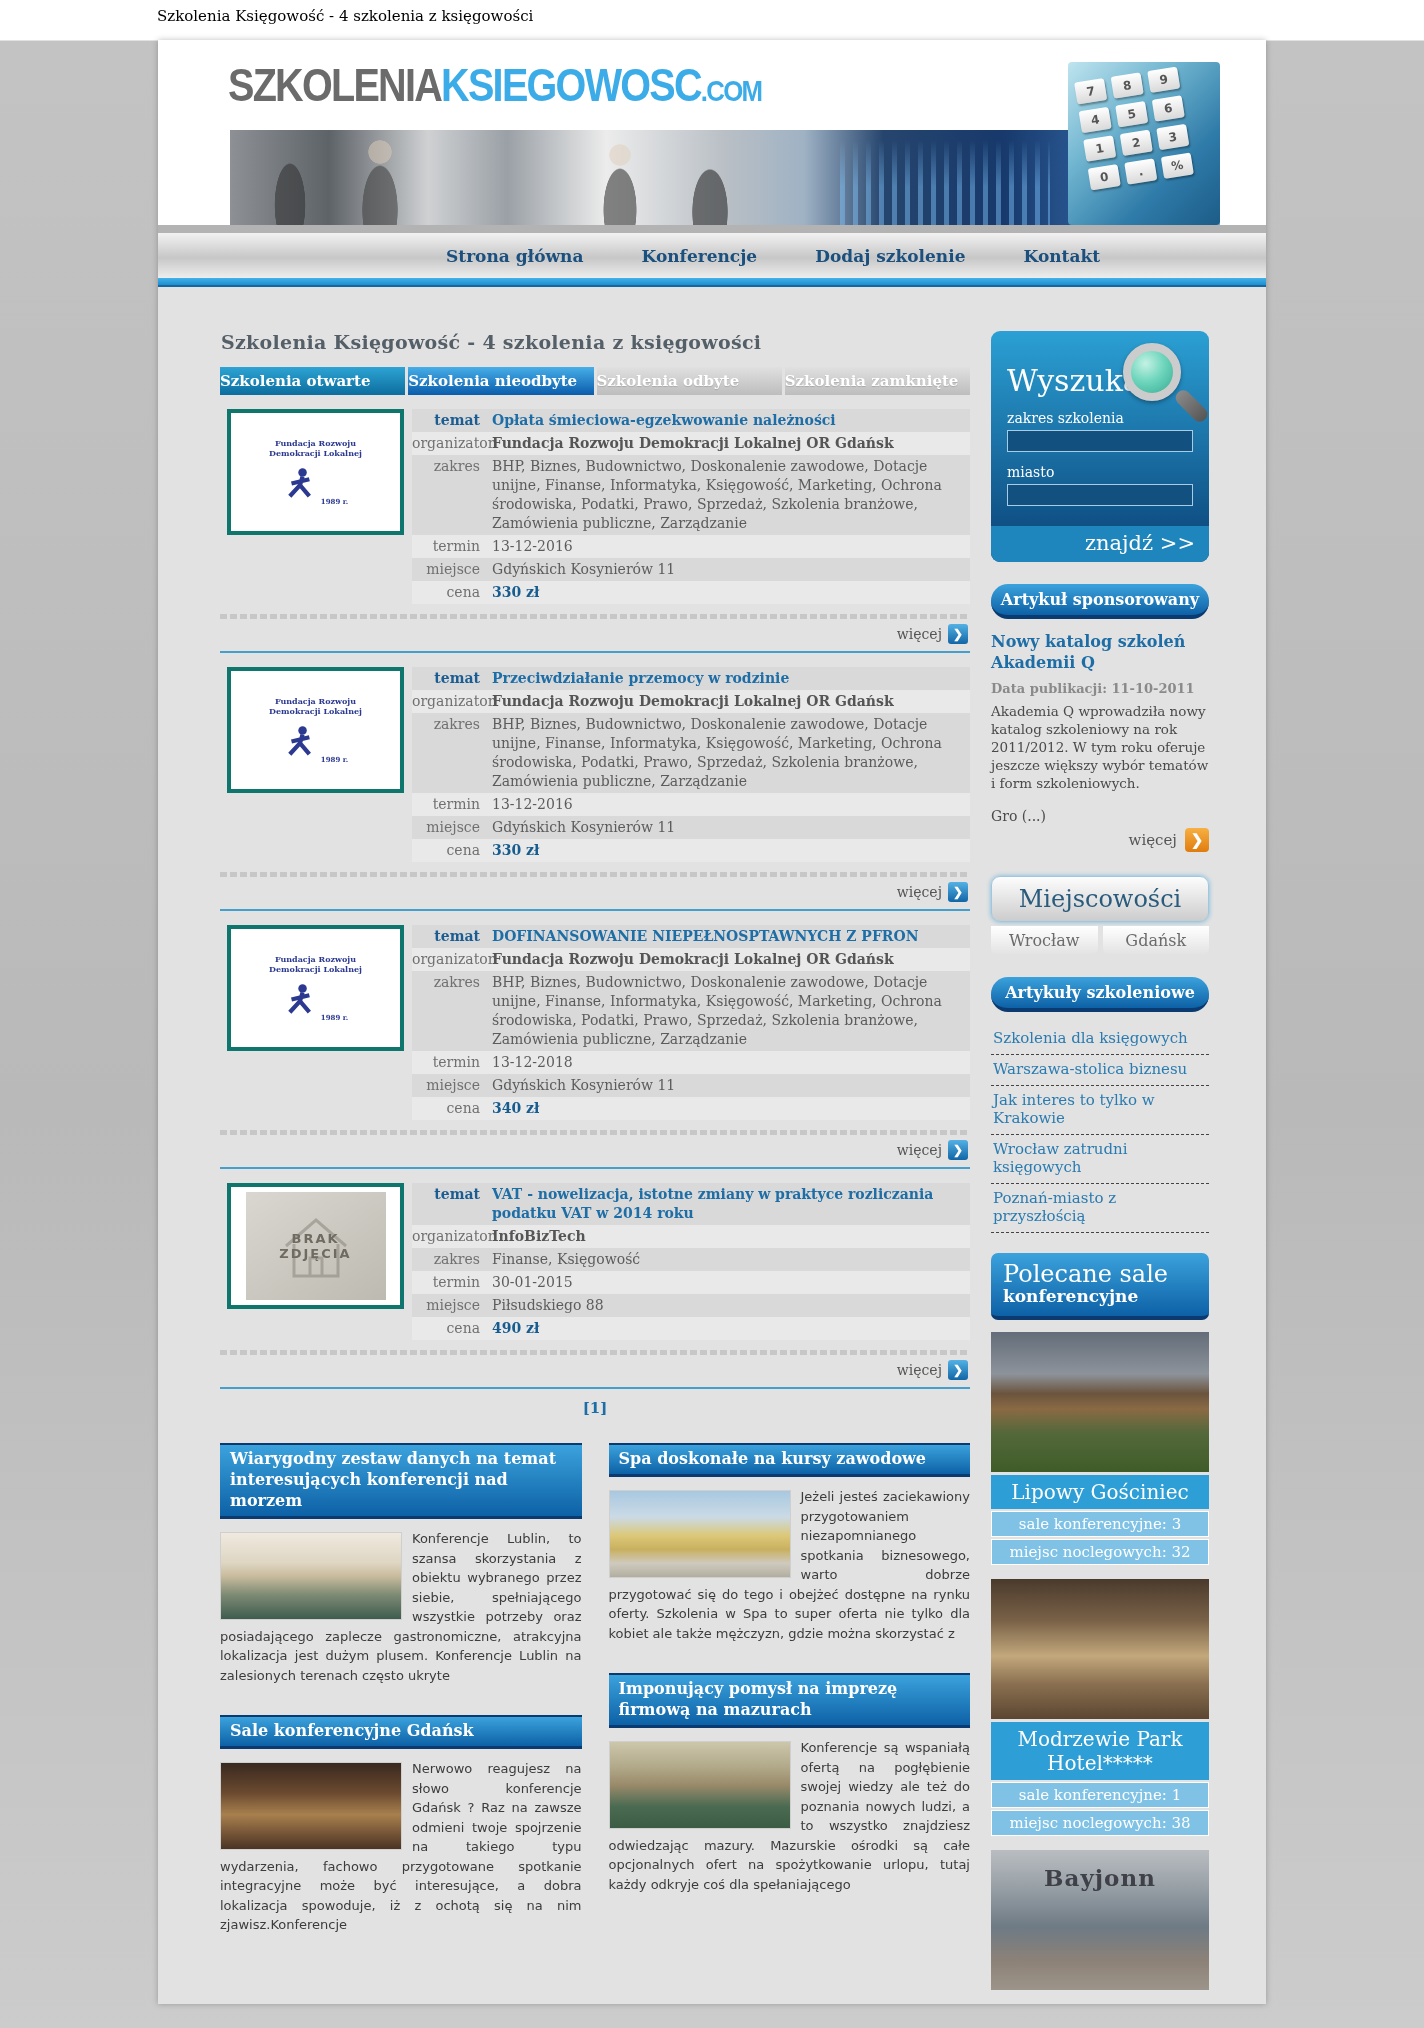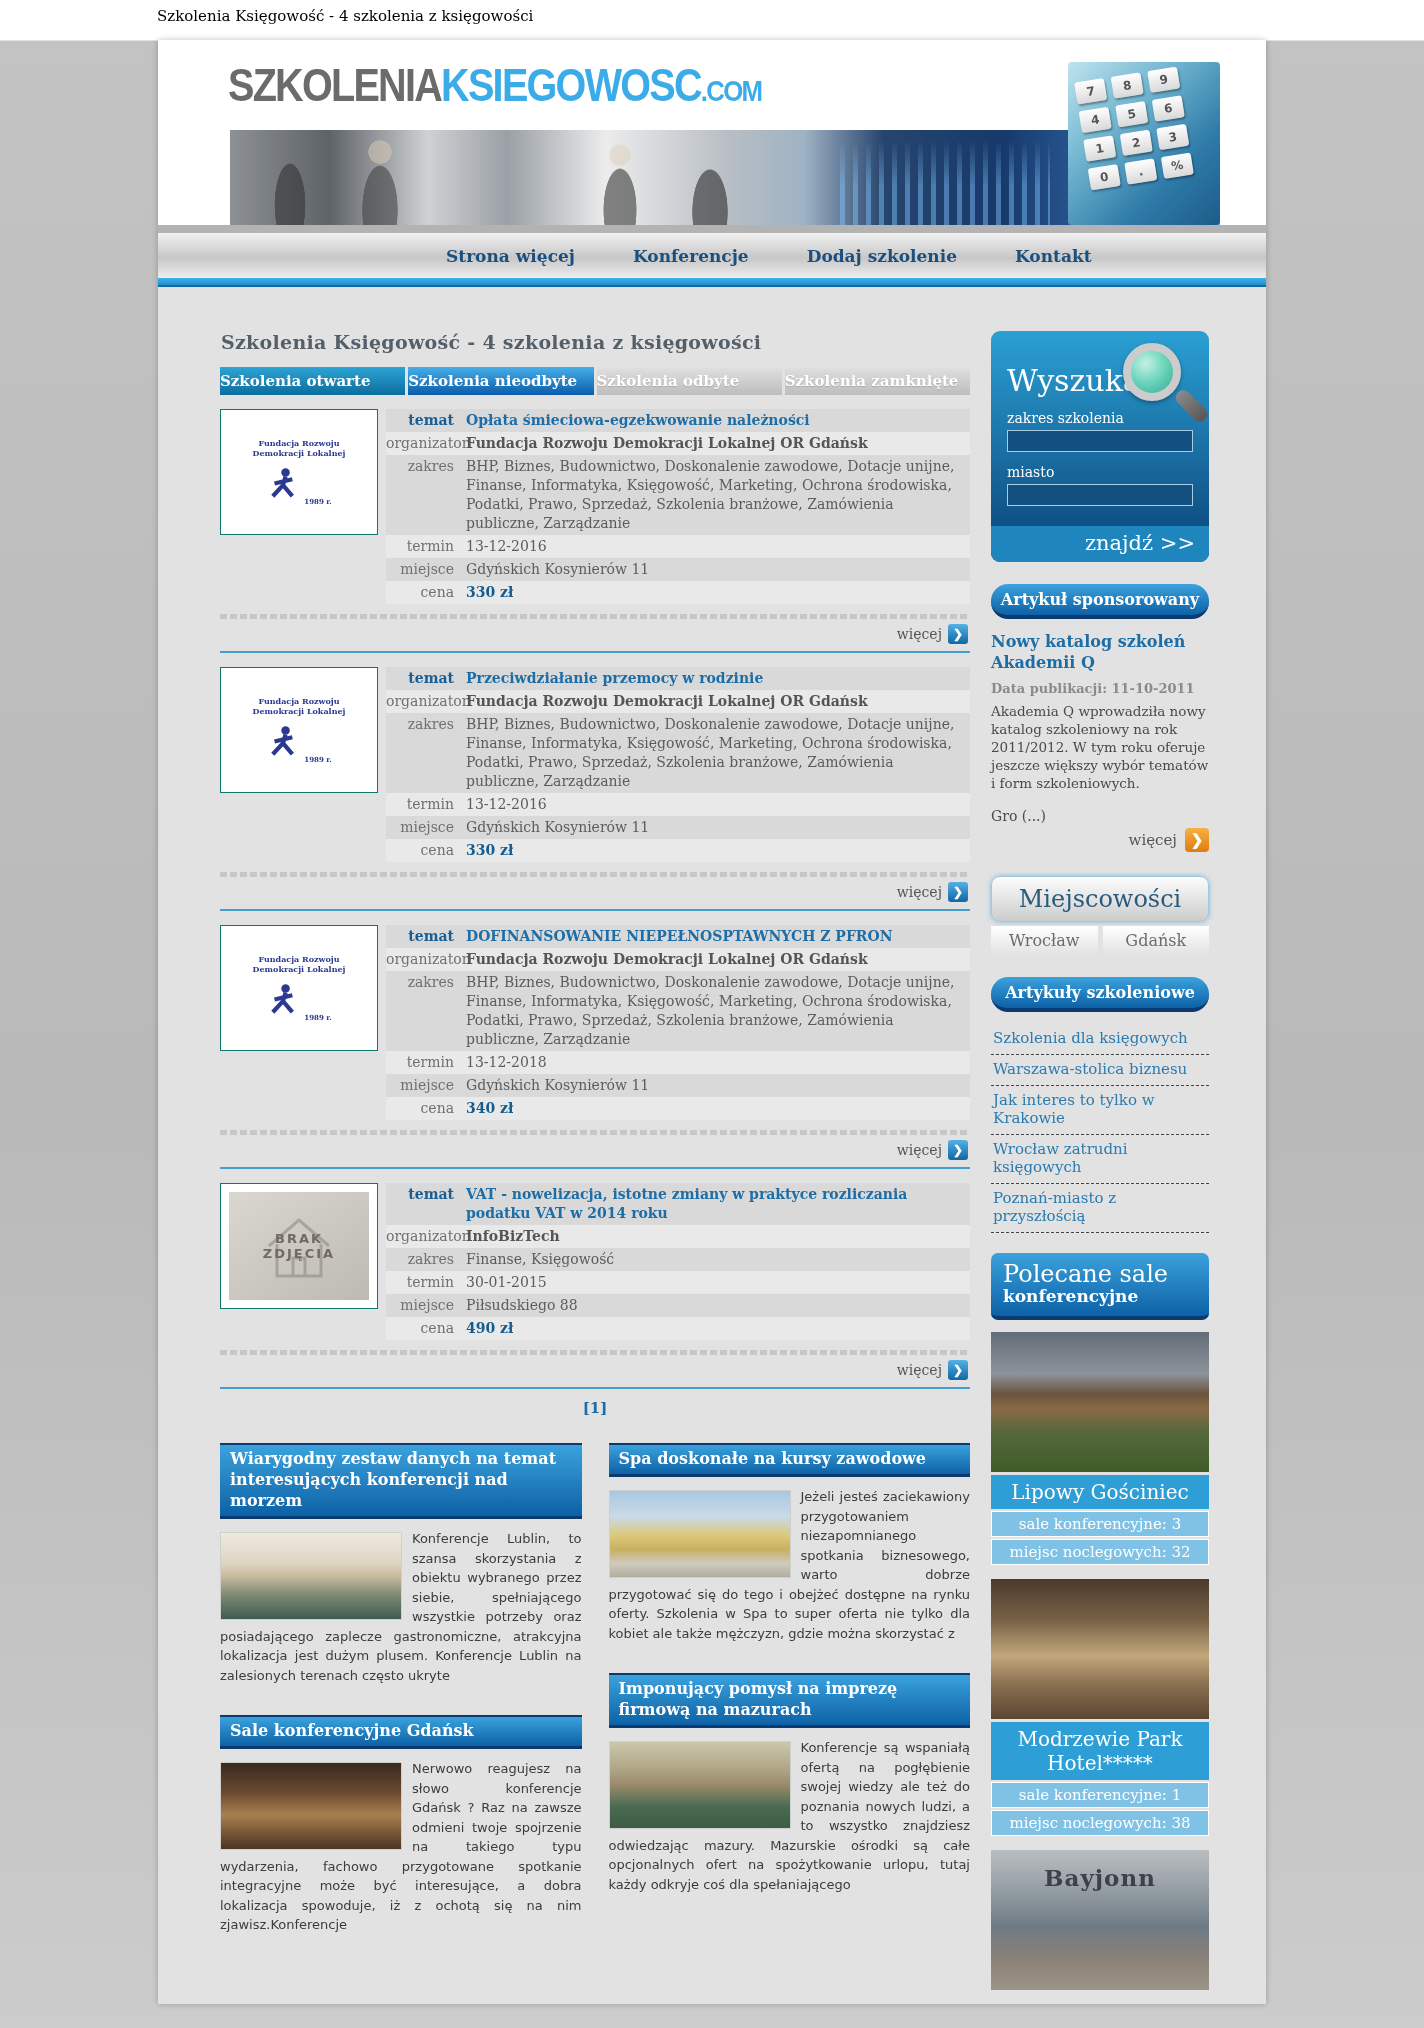--- a/index.html
+++ b/index.html
@@ -49,21 +49,21 @@
 
   .main-heading { font-size:19px; font-weight:bold; color:#545f68; margin:0 0 14px 1px; letter-spacing:.3px; }
 
   .tabs { display:flex; gap:3px; }
   .tab { flex:1; height:28px; line-height:28px; text-align:left; color:#fff; font-weight:bold; font-size:15px; cursor:pointer; white-space:nowrap; }
   .tab-1 { background:linear-gradient(#2da4d4,#0c6d9e); }
   .tab-2 { background:linear-gradient(#47aee8,#0a5cab); }
   .tab-3,.tab-4 { background:linear-gradient(#e0e0e0,#bdbdbd); text-shadow:0 1px 1px rgba(0,0,0,.15); }
 
   .listing { display:flex; margin-top:14px; }
-  .photo-box { width:158px; height:126px; background:#fff; border:1px solid #0f766e; margin-right:8px; flex:none; display:flex; align-items:center; justify-content:center; }
+  .photo-box { width:177px; height:126px; background:#fff; border:4px solid #0f766e; margin-right:8px; flex:none; display:flex; align-items:center; justify-content:center;margin-left:7px; }
   .frdl { text-align:center; color:#2b3990; }
   .frdl-line { font-size:8px; font-weight:bold; line-height:10px; }
   .frdl-fig-row { display:flex; align-items:flex-end; justify-content:center; gap:4px; margin-top:8px; }
   .frdl-year { font-size:7px; font-weight:bold; }
   .nophoto { width:140px; height:108px; background:linear-gradient(145deg,#dad7d0,#bdbab2); position:relative; display:flex; flex-direction:column; align-items:center; justify-content:center; }
   .nophoto svg { position:absolute; inset:0; margin:auto; opacity:.55; }
   .nophoto-line { font-family:"DejaVu Sans",sans-serif; font-weight:bold; font-size:13px; letter-spacing:2px; color:#6f6b62; z-index:1; }
 
   .rows { flex:1; }
   .lrow { display:flex; font-size:14px; line-height:19px; padding:2px 0; }
@@ -166,21 +166,21 @@
             <span>0</span>
             <span>.</span>
             <span>%</span>
         </div>
       </div>
     </div>
   </div>
 
   <div class="pre-nav"></div>
   <div class="nav">
-    <span class="nav-link">Strona więcej</span>
+    <span class="nav-link">Strona główna</span>
     <span class="nav-link">Konferencje</span>
     <span class="nav-link">Dodaj szkolenie</span>
     <span class="nav-link">Kontakt</span>
   </div>
   <div class="blue-bar"></div>
 
   <div class="content">
 
     <div class="main">
       <div class="main-heading">Szkolenia Księgowość - 4 szkolenia z księgowości</div>

